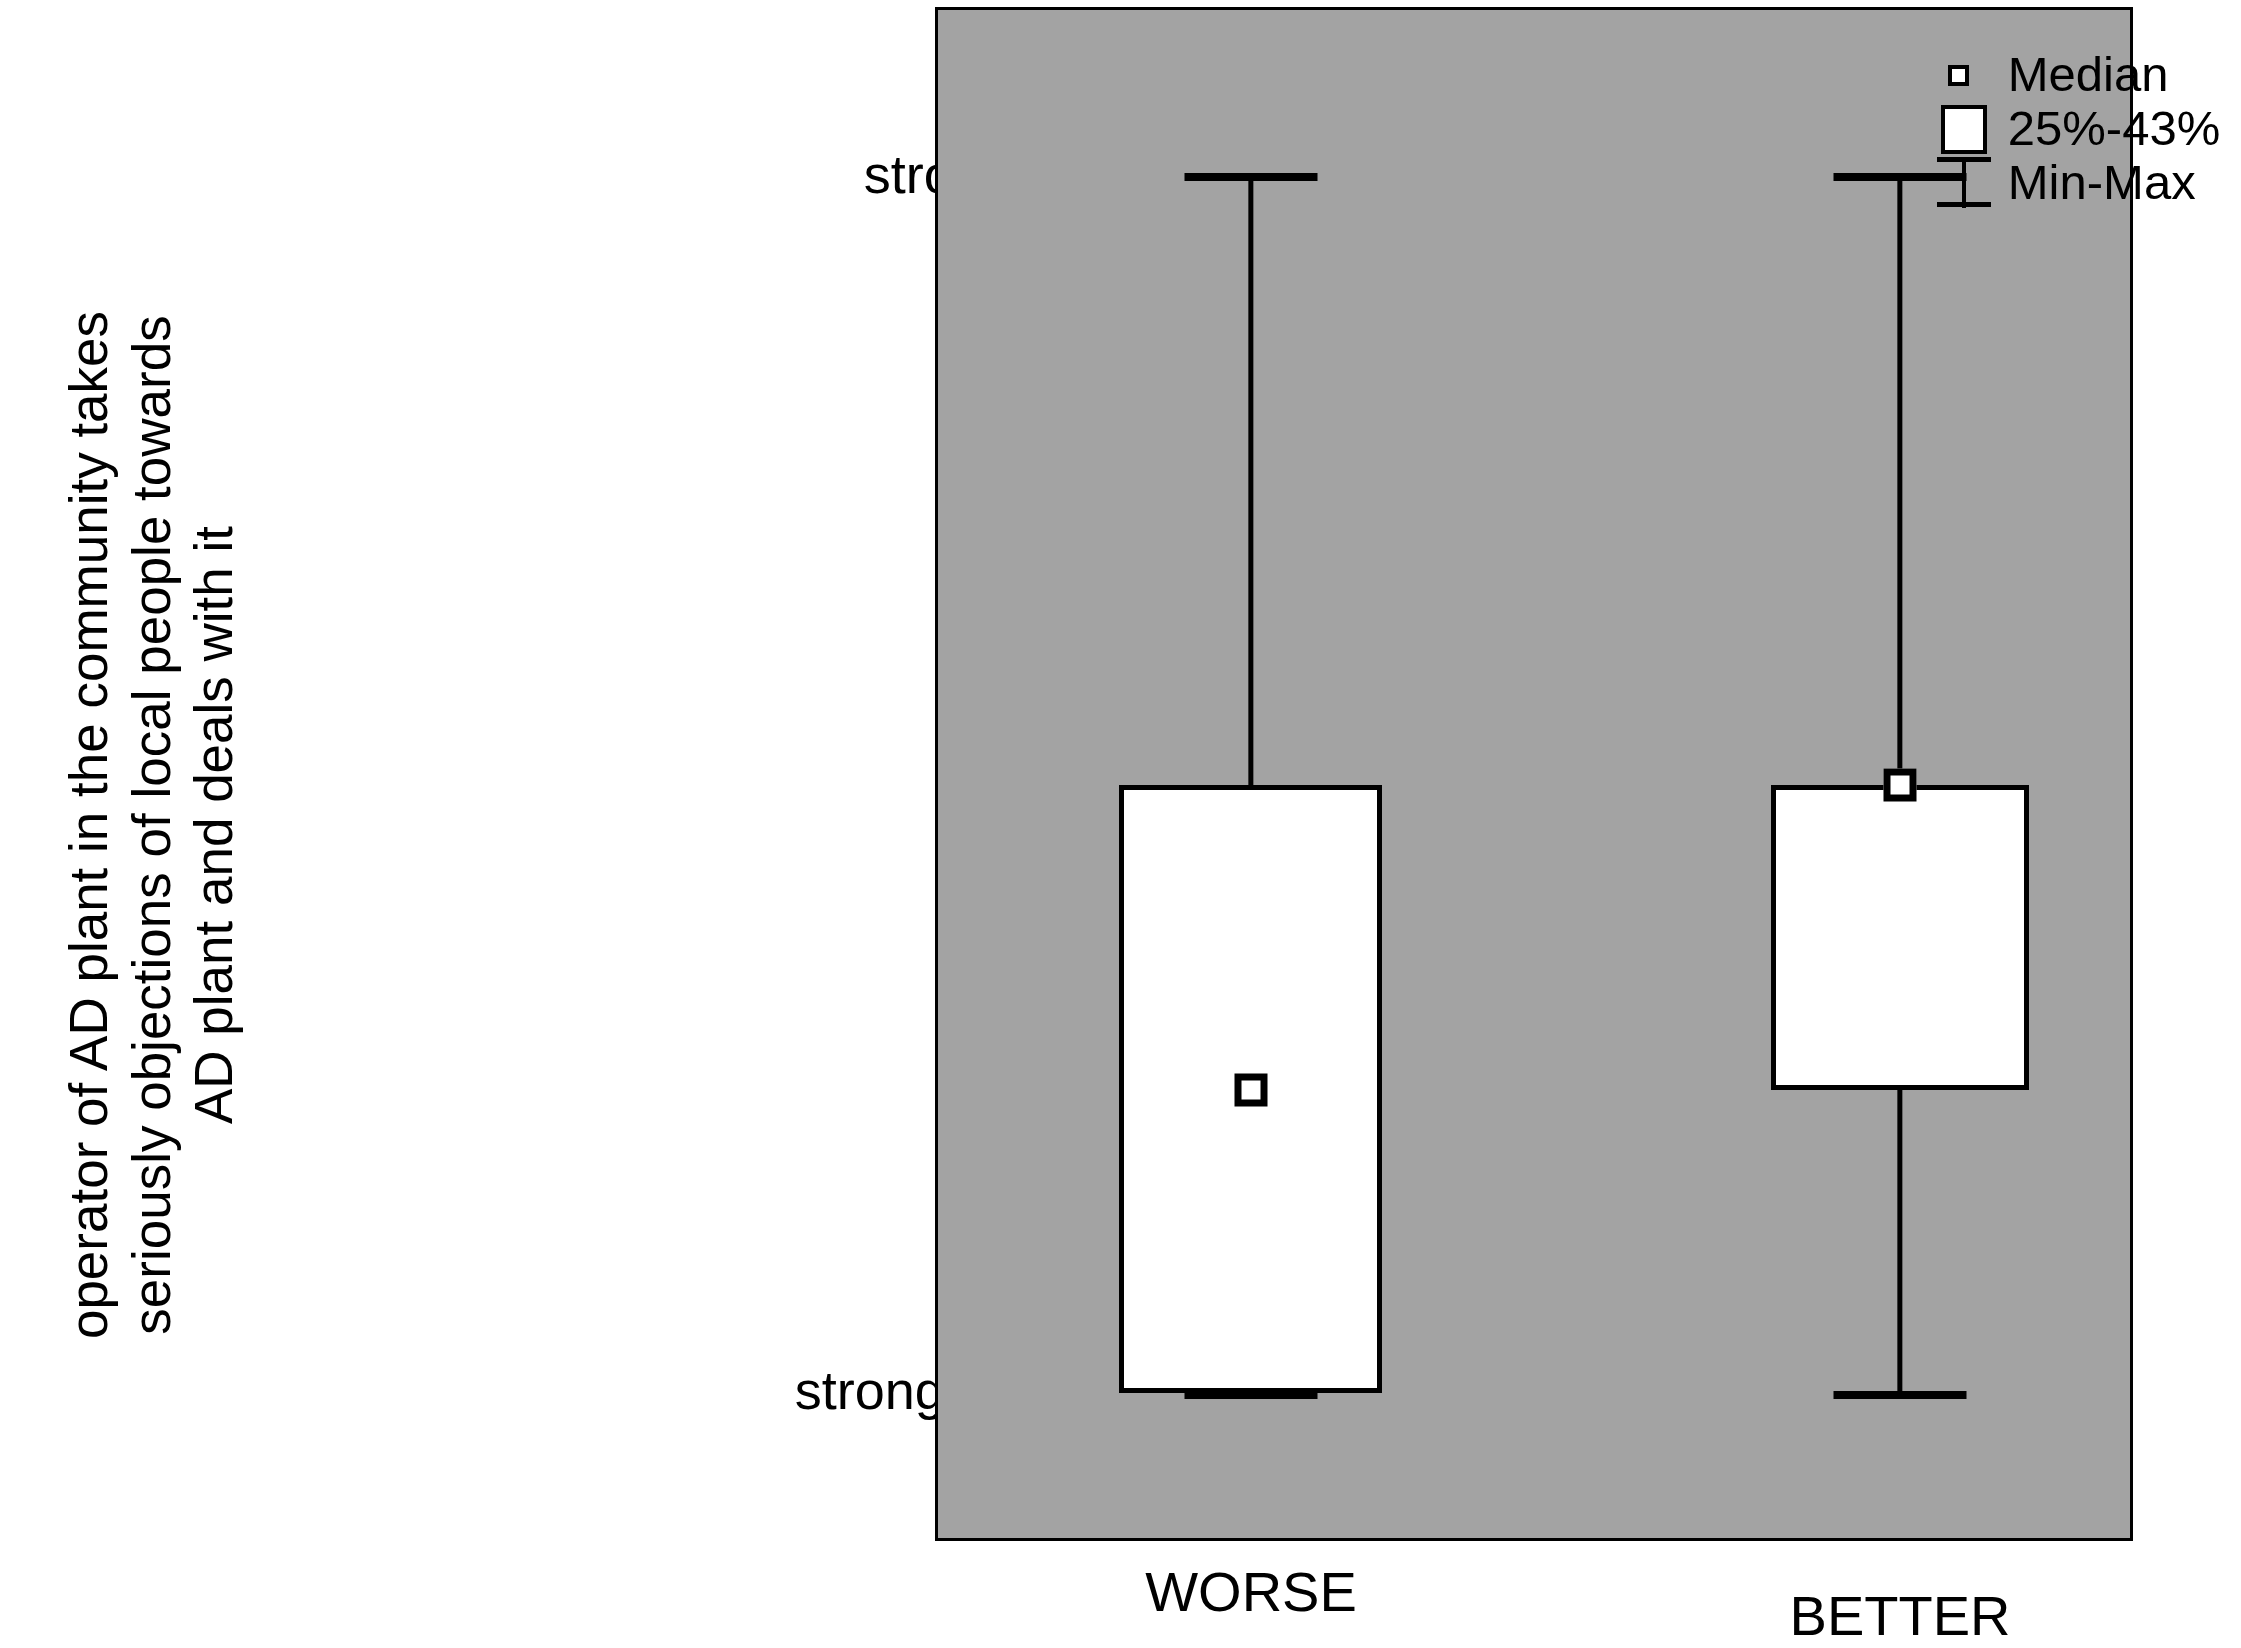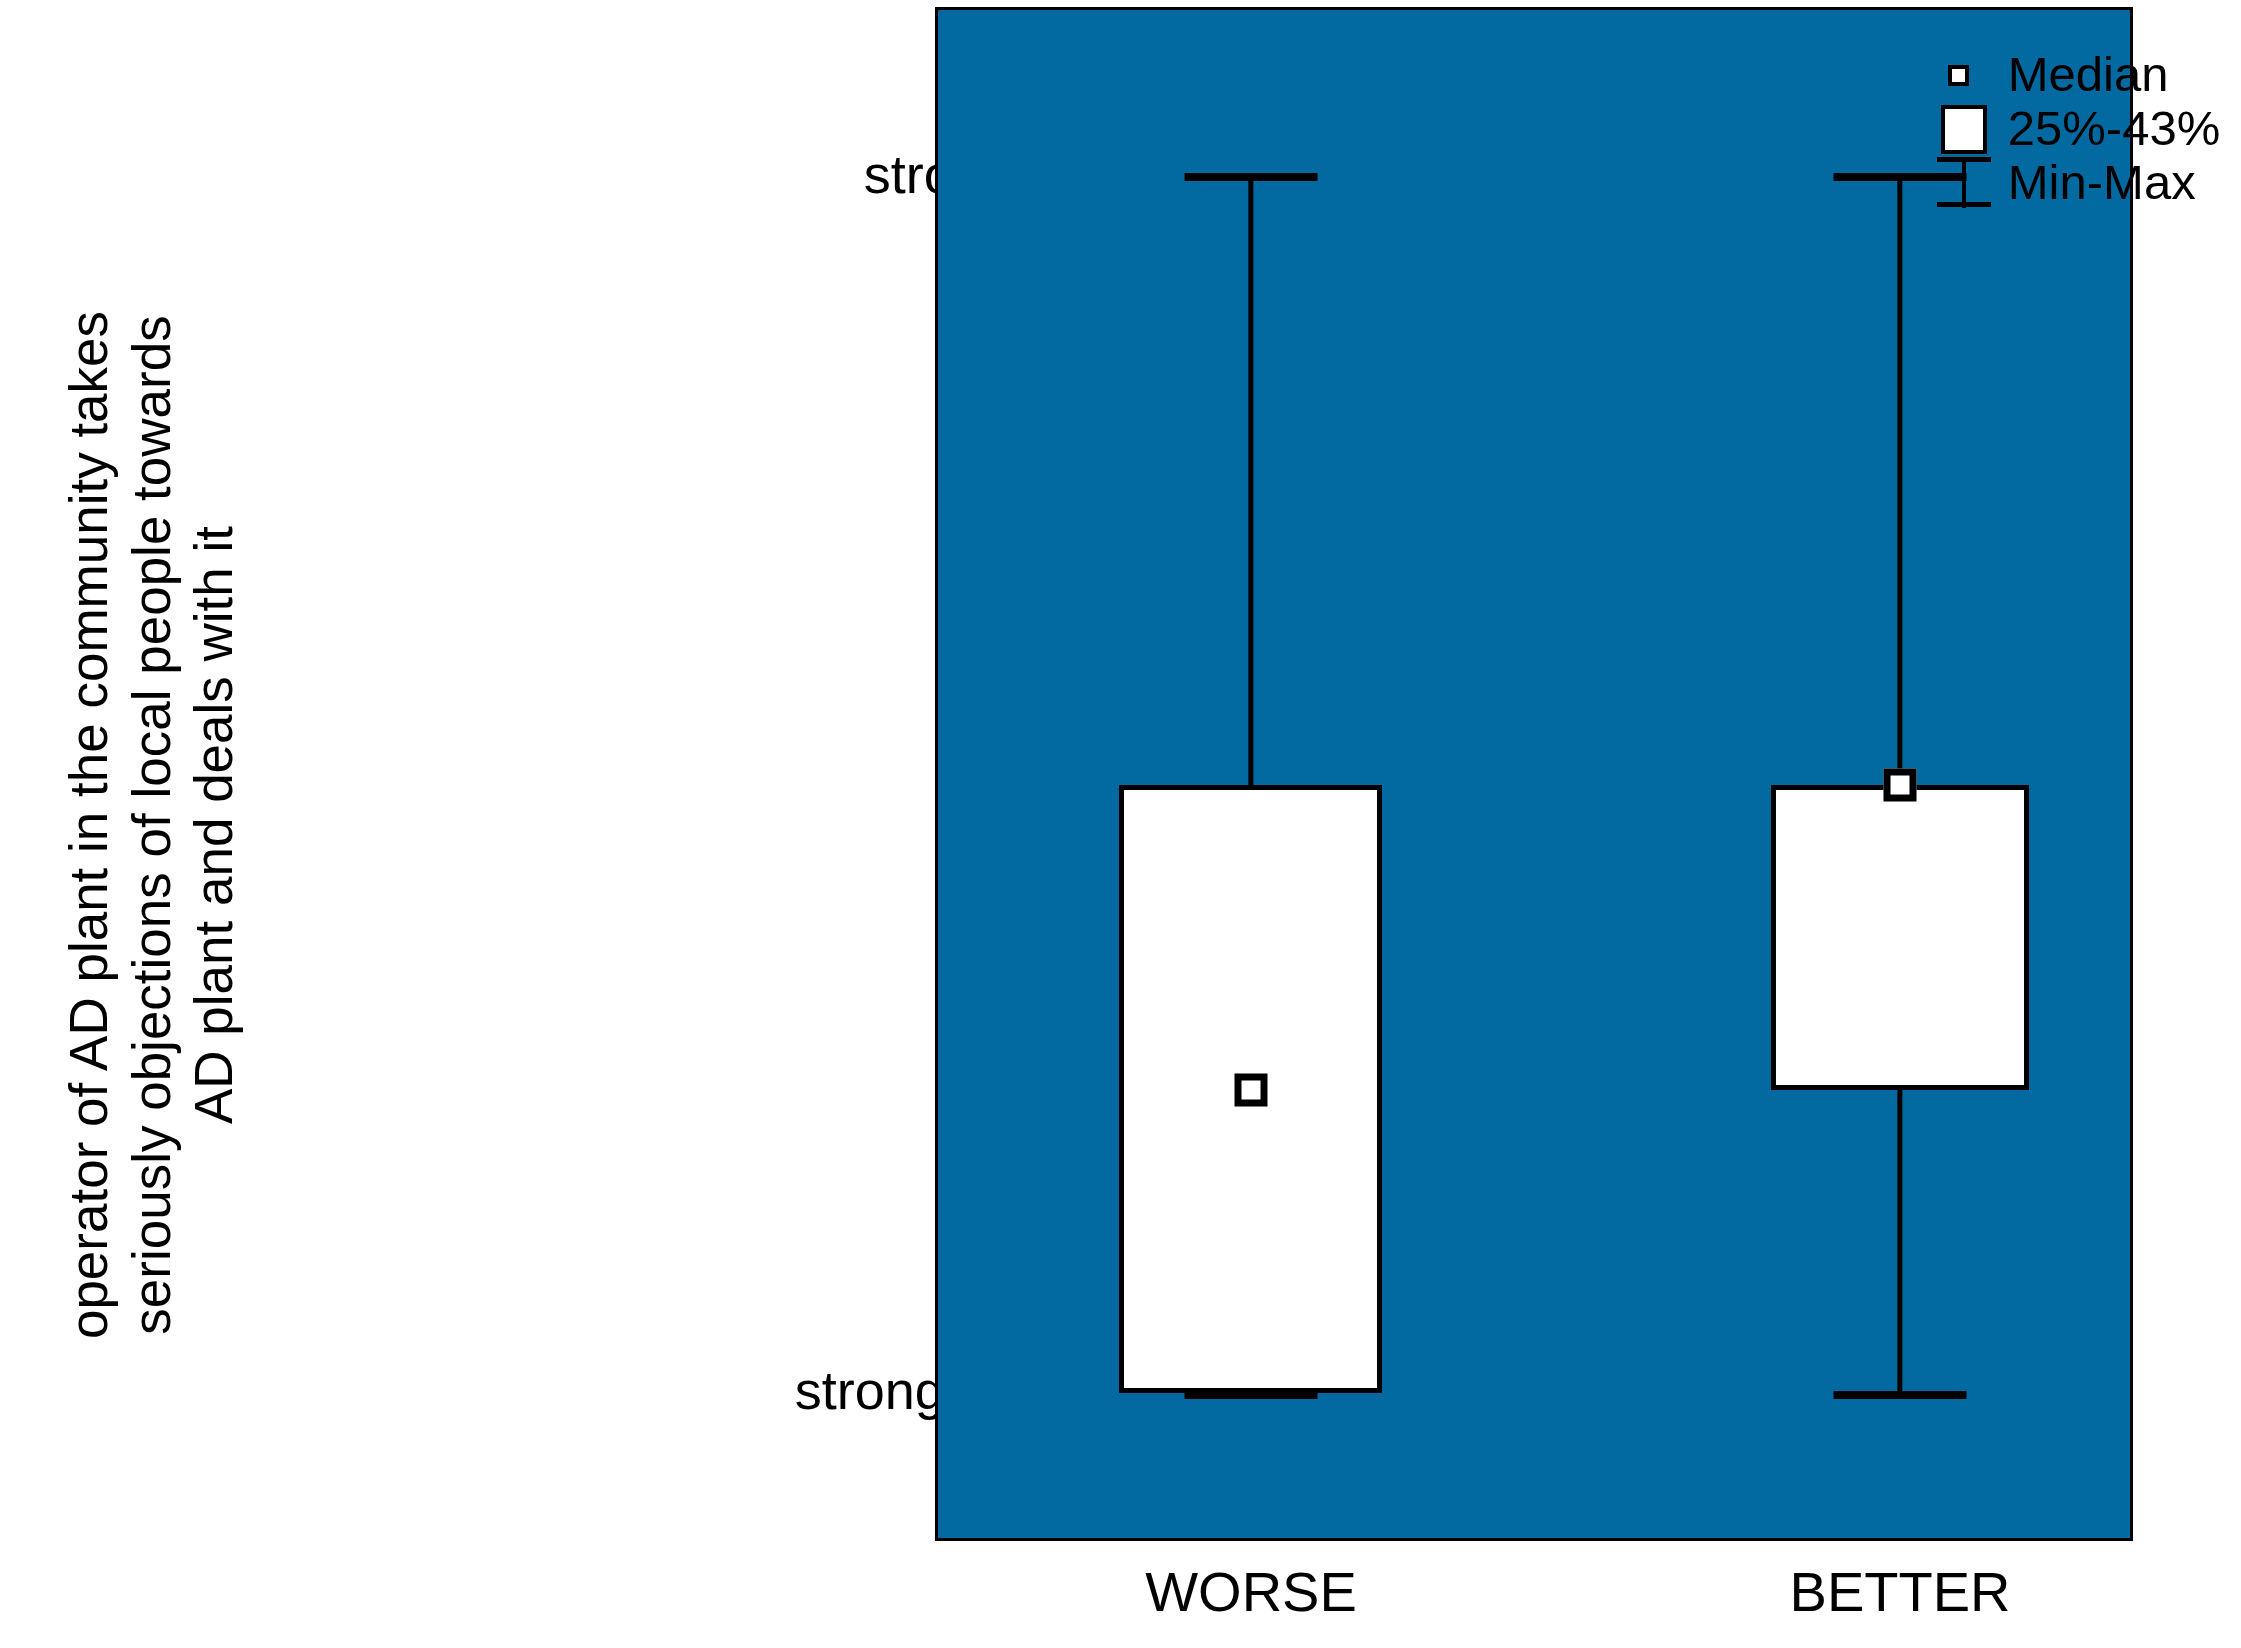--- a/index.html
+++ b/index.html
@@ -10,21 +10,21 @@
   #ytitle-wrap{position:absolute;left:0px;top:0px;width:303px;height:1649px;}
   #ytitle{position:absolute;left:50%;top:50%;
           transform:translate(-50%,-50%) rotate(-90deg);
           transform-origin:center center;
           white-space:nowrap;text-align:center;
           font-size:53px;line-height:1.18;font-weight:400;}
   #ytitle .tline{display:block;}
 
   
   #plot-frame{position:absolute;left:935px;top:7px;width:1198px;height:1534px;
-              border:3.5px solid #000;box-sizing:border-box;background:#0369a1;}
+              border:3.5px solid #000;box-sizing:border-box;background:#a3a3a3;}
 
   
   .ytick-label{position:absolute;right:955px;font-size:54px;line-height:1;
                white-space:nowrap;text-align:right;transform:translateY(-50%);}
   .ytick-mark{position:absolute;left:935px;width:19.3px;height:3.5px;background:#000;
               transform:translateY(-50%);}
 
   
   .xtick-label{position:absolute;top:1564px;font-size:56px;line-height:1;
                white-space:nowrap;transform:translateX(-50%);}
@@ -123,14 +123,14 @@
 
     <div class="bp-whisker" style="left:962px;top:1080px;height:305px;"></div>
     <div class="bp-cap" style="left:962px;top:1385px;width:133px;"></div>
 
     <div class="bp-median" style="left:962px;top:775px;"></div>
   </div>
 
 </div>
 
 <div class="xtick-label" style="left:1251px;">WORSE</div>
-<div class="xtick-label" style="left:1900px;">BETTER</div>
+<div class="xtick-label" style="left:1900px;margin-top:24px;">BETTER</div>
 
 
 </body></html>

